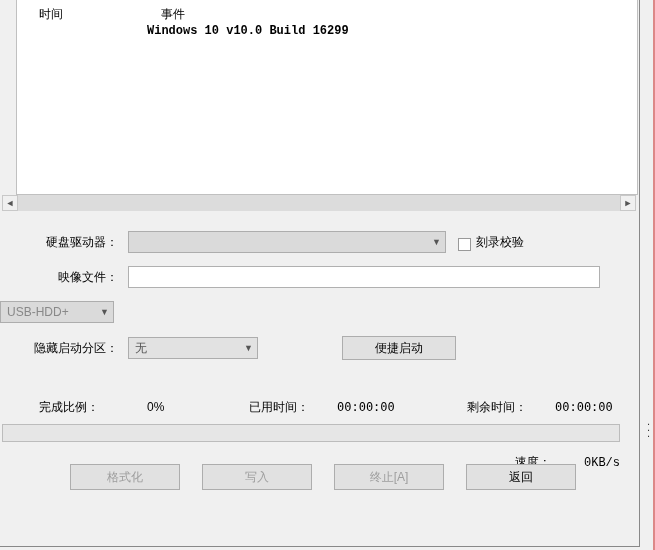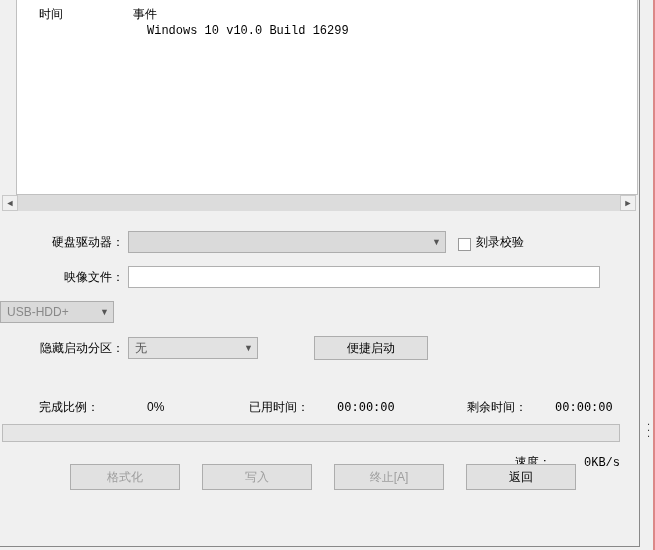--- a/index.html
+++ b/index.html
@@ -40,27 +40,28 @@
       margin-left: 8px;
     }
     .log-header-time {
       position: absolute;
       top: 6px;
       left: 22px;
     }
     .log-header-event {
       position: absolute;
       top: 6px;
-      left: 116px;
+      left: 144px;
     }
     .log-line1 {
       position: absolute;
       top: 24px;
       left: 130px;
       font-family: "Consolas", "Courier New", monospace;
+      font-weight: bold;
     }
     .hscroll {
       position: absolute;
       top: 195px;
       left: 2px;
       width: 634px;
       height: 16px;
       background: #e8e8e8;
       display: flex;
       align-items: stretch;
@@ -87,21 +88,21 @@
       width: 636px;
     }
     .row {
       display: flex;
       align-items: center;
       margin: 13px 0;
     }
     .label {
       width: 128px;
       text-align: right;
-      padding-right: 4px;
+      padding-right: 10px;
     }
     .dd {
       height: 22px;
       background: #e2e2e2;
       border: 1px solid #adadad;
       display: flex;
       align-items: center;
       justify-content: space-between;
       padding: 0 4px 0 6px;
       color: #555;
@@ -142,21 +143,21 @@
       display: flex;
       align-items: center;
       justify-content: center;
       cursor: pointer;
       padding: 0 8px;
     }
     .btn.disabled {
       color: #9e9e9e;
       cursor: default;
     }
-    .btn-quick { width: 114px; margin-left: 56px; }
+    .btn-quick { width: 114px; margin-left: 84px; }
     .stats-row {
       position: absolute;
       top: 398px;
       left: 0;
       width: 636px;
       display: flex;
       align-items: center;
       height: 18px;
       justify-content: center;
     }

